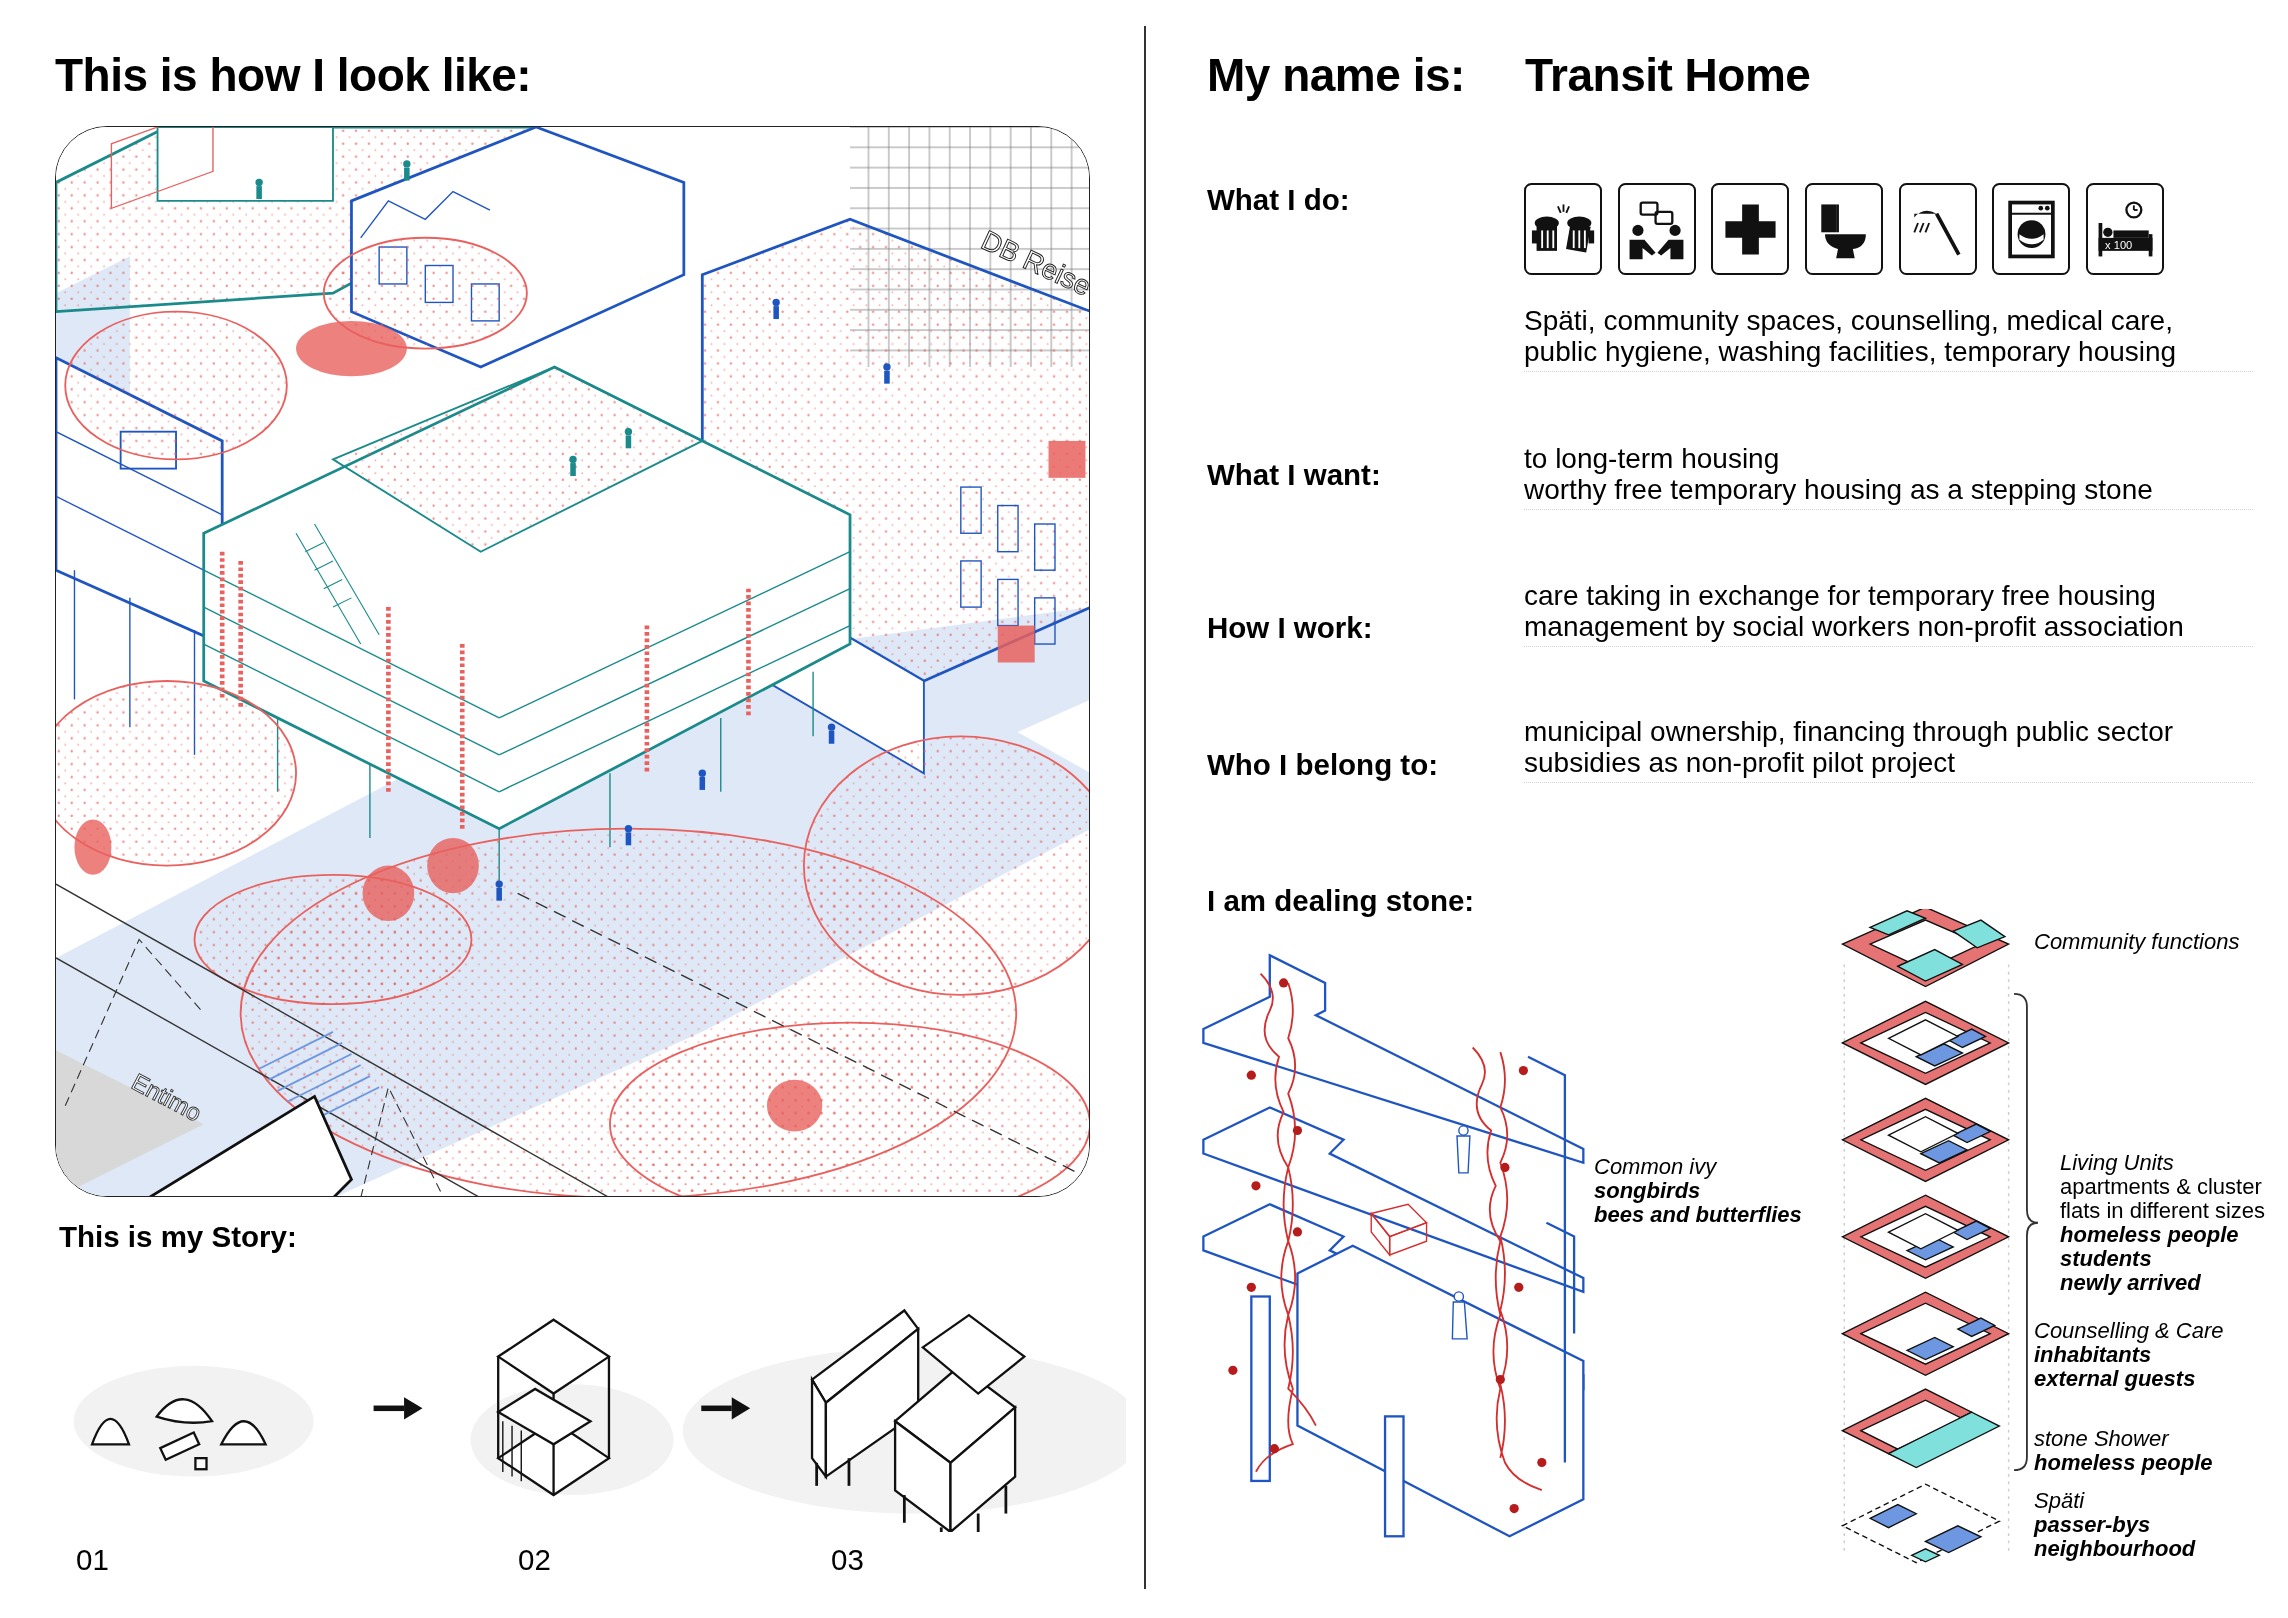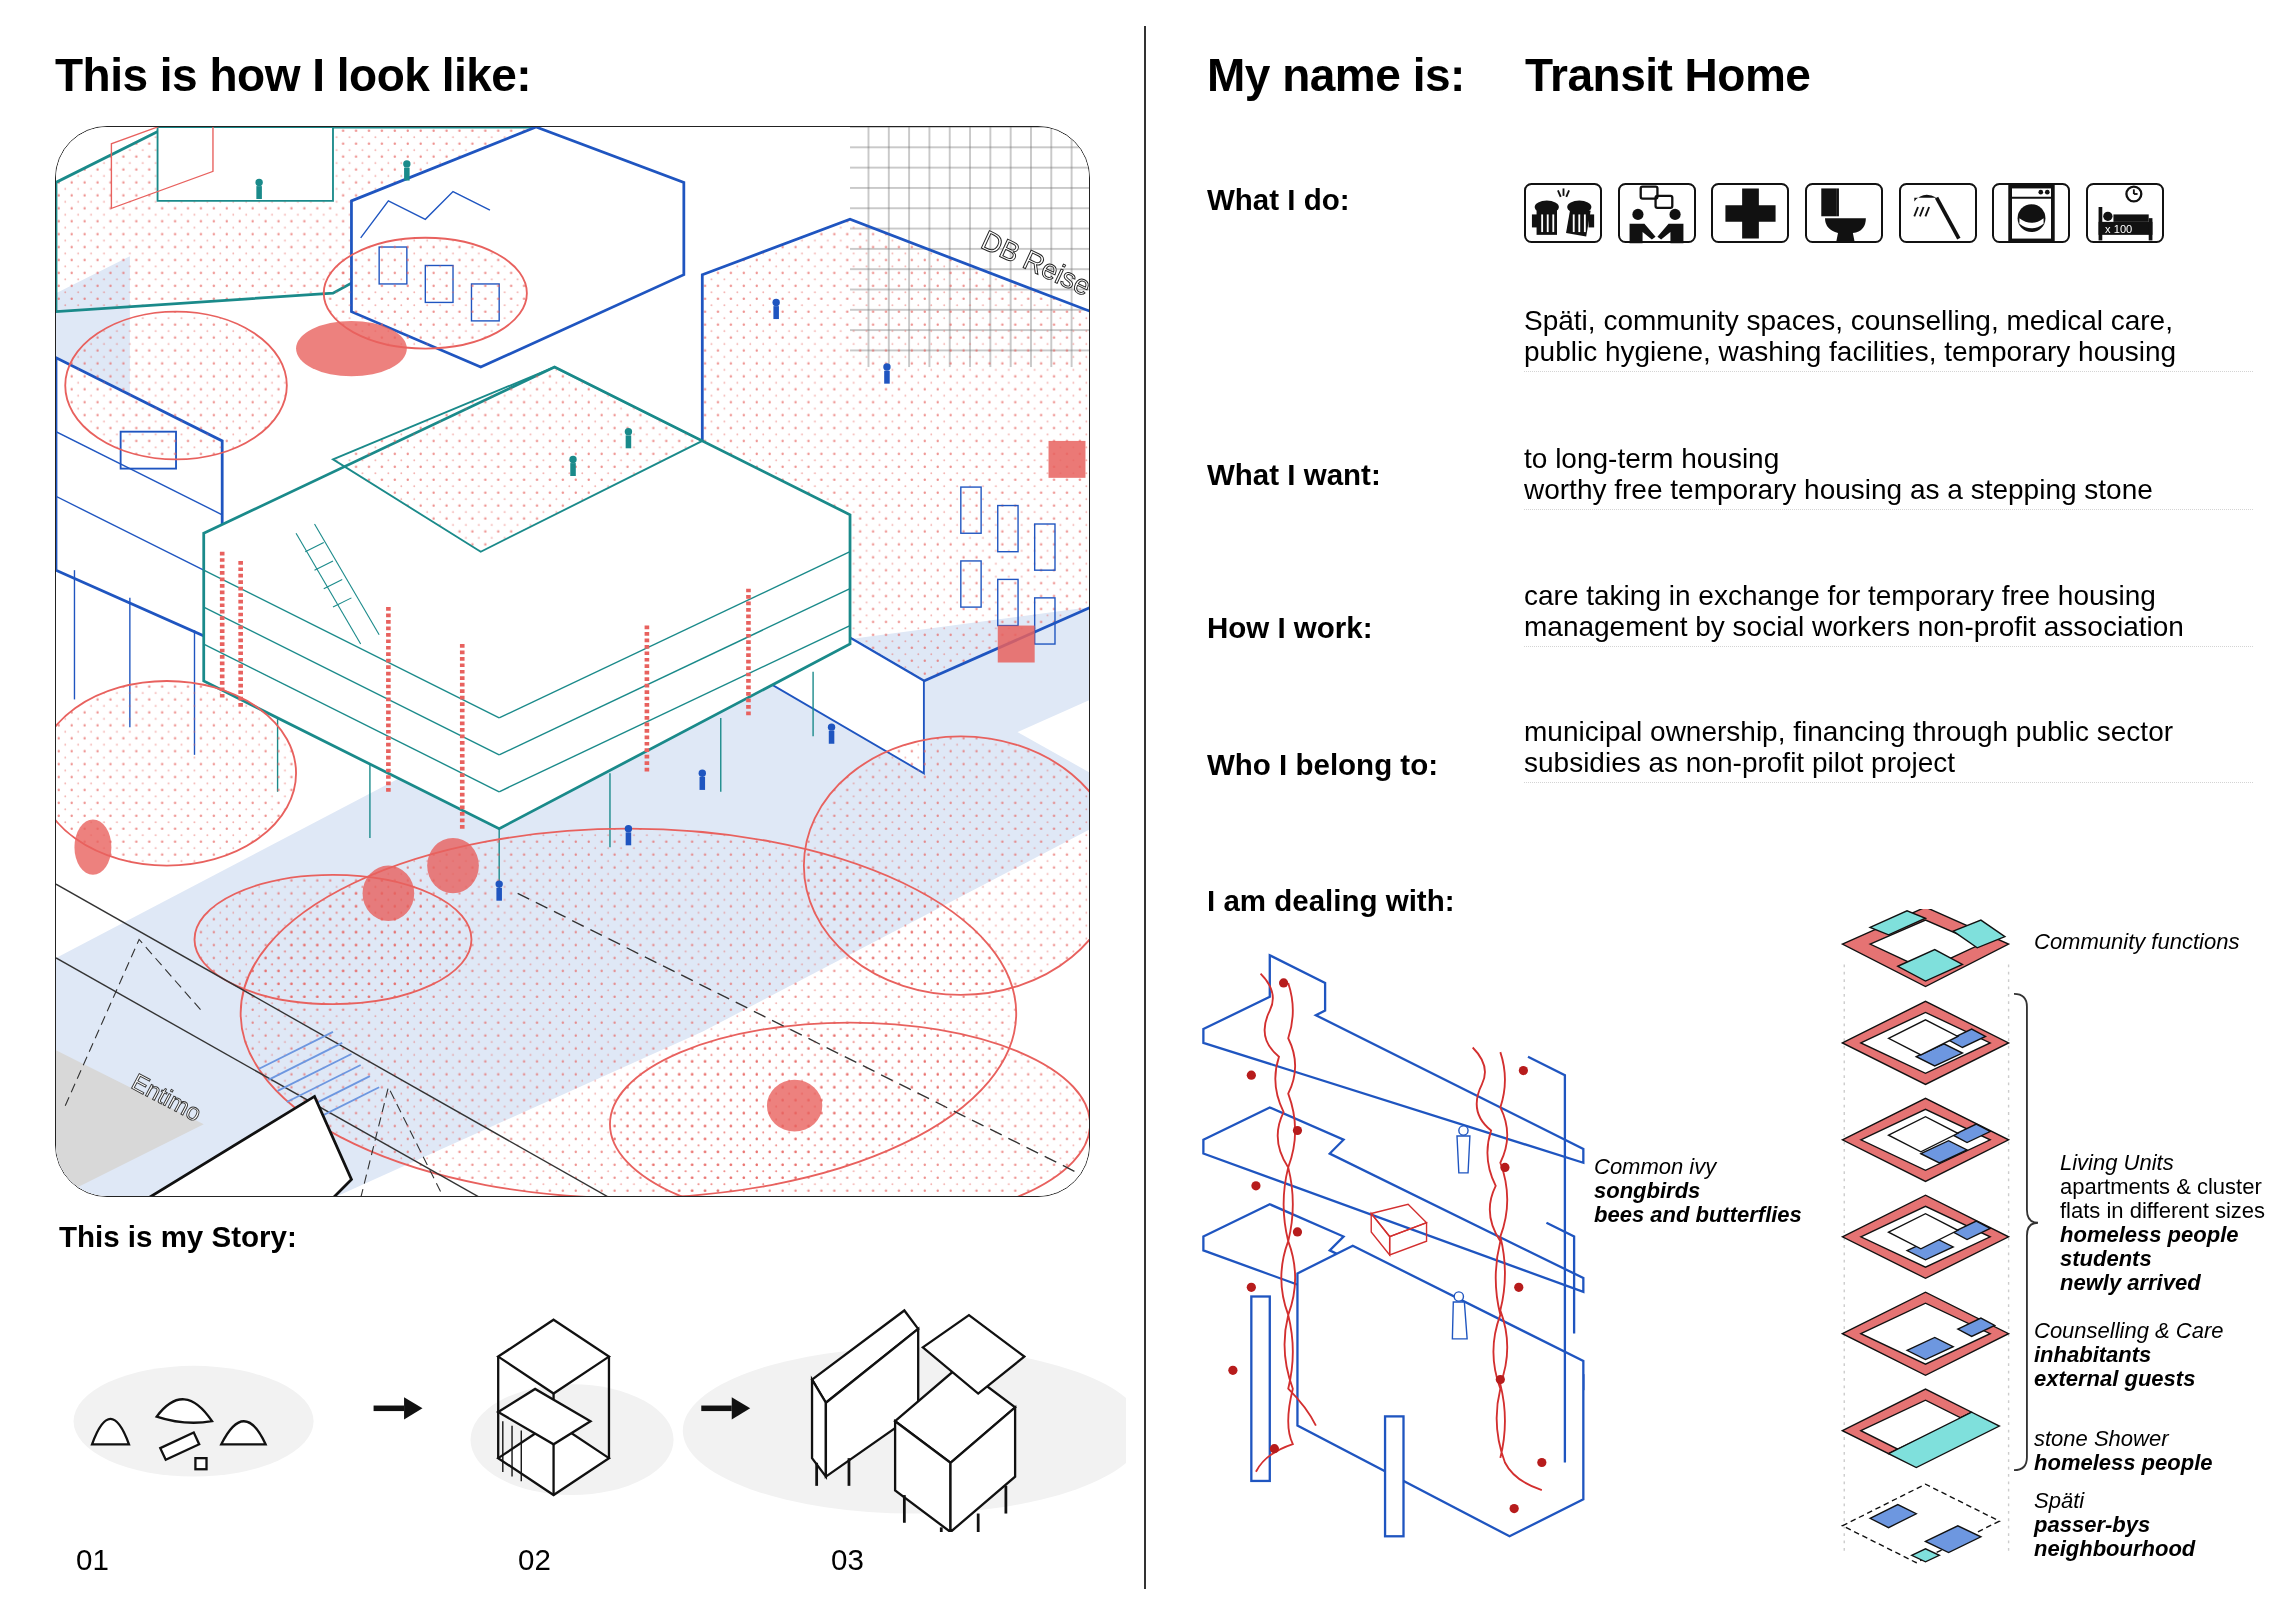--- a/index.html
+++ b/index.html
@@ -4,21 +4,21 @@
 <style>
   html,body{margin:0;padding:0;background:#ffffff;}
   body{width:2289px;height:1619px;position:relative;overflow:hidden;font-family:"Liberation Sans",sans-serif;color:#000;}
   .abs{position:absolute;}
   .h1{font-family:"Liberation Sans",sans-serif;font-weight:bold;font-size:46px;letter-spacing:-0.5px;white-space:nowrap;}
   .label{font-weight:bold;font-size:29.5px;white-space:nowrap;}
   .body-text{font-size:28px;line-height:31px;white-space:nowrap;}
   .dots{border-bottom:1.8px dotted #d4d4d4;}
   .divider{left:1144px;top:26px;width:1.8px;height:1563px;background:#333;}
   .frame{left:55px;top:126px;width:1035px;height:1071px;border:1.8px solid #222;border-radius:52px;overflow:hidden;background:#fff;box-sizing:border-box;}
-  .icon{width:78px;height:60px;border:2.8px solid #111;border-radius:7.4px;box-sizing:border-box;background:#fff;display:flex;align-items:center;justify-content:center;}
+  .icon{width:78px;height:92px;border:2.8px solid #111;border-radius:7.4px;box-sizing:border-box;background:#fff;display:flex;align-items:center;justify-content:center;}
   .legend{font-size:22px;line-height:24px;white-space:nowrap;}
   .legend .it{font-style:italic;}
   .legend .b{font-weight:bold;font-style:italic;}
   .legend div{display:block;}
   .step-num{font-size:29.5px;margin-left:17px;}
 </style>
 </head>
 <body>
 
 <div class="abs h1" style="left:55px;top:48px;">This is how I look like:</div>
@@ -363,21 +363,21 @@
   <div>care taking in exchange for temporary free housing</div>
   <div>management by social workers non-profit association</div>
 </div>
 
 <div class="abs label" style="left:1207px;top:748px;">Who I belong to:</div>
 <div class="abs body-text dots" style="left:1524px;top:716px;width:729px;padding-bottom:3.7px;">
   <div>municipal ownership, financing through public sector</div>
   <div>subsidies as non-profit pilot project</div>
 </div>
 
-<div class="abs label" style="left:1207px;top:884px;">I am dealing with:</div>
+<div class="abs label" style="left:1207px;top:884px;">I am dealing stone:</div>
 
 <div class="abs" style="left:1196px;top:946px;width:415px;height:618px;">
   <svg width="415" height="618" viewBox="0 0 450 670">
     <g stroke="#1f55c0" stroke-width="2.5" fill="#fff">
       <polygon points="8,90 80,55 80,10 140,40 140,70 130,75 420,220 420,235 8,105"></polygon>
       <polygon points="8,210 80,175 160,210 145,225 420,360 420,375 8,225"></polygon>
       <polygon points="8,315 80,280 160,315 145,330 420,465 420,480 8,330"></polygon>
       <polygon points="110,355 170,325 420,450 420,600 340,640 110,520"></polygon>
       <rect x="205" y="510" width="20" height="130"></rect>
       <rect x="60" y="380" width="20" height="200"></rect>

